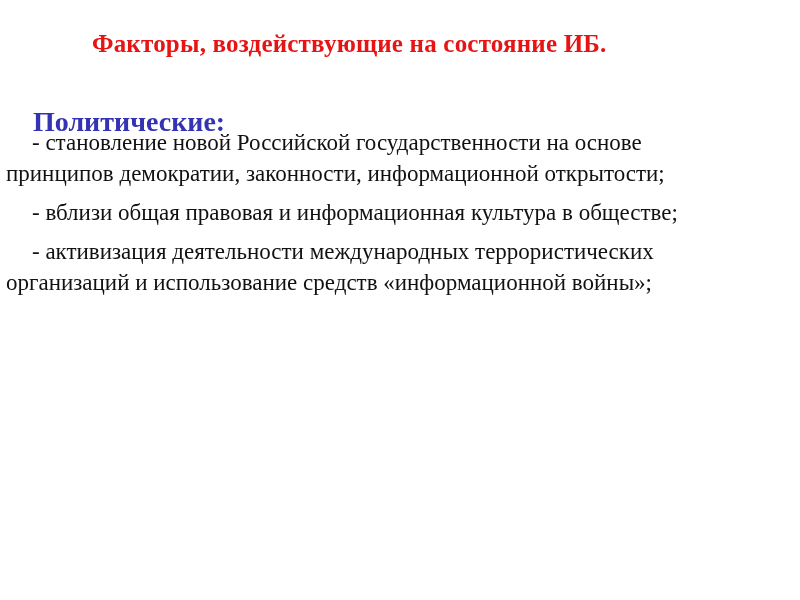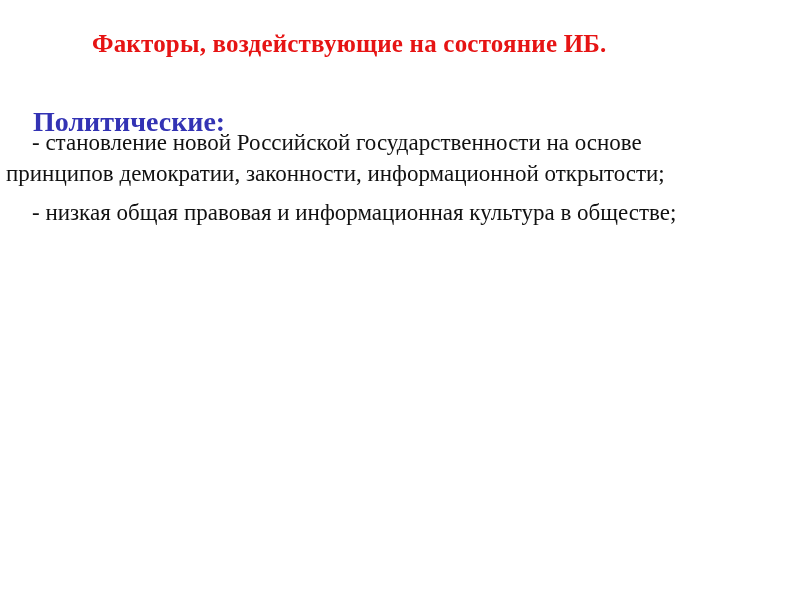--- a/index.html
+++ b/index.html
@@ -57,15 +57,17 @@
 </style>
 </head>
 <body>
 
 <div class="slide">
   <h1 class="title">Факторы, воздействующие на состояние ИБ.</h1>
   <h2 class="heading">Политические:</h2>
   <div class="bullets">
       <p class="bullet">- становление новой Российской государственности на основе
 принципов демократии, законности, информационной открытости;</p>
-      <p class="bullet">- низкая общая правовая и информационная культура в обществе;</p>
+      <p class="bullet">- вблизи общая правовая и информационная культура в обществе;</p>
+      <p class="bullet">- активизация деятельности международных террористических
+организаций и использование средств «информационной войны»;</p>
     </div>
 </div>
 
 </body></html>

